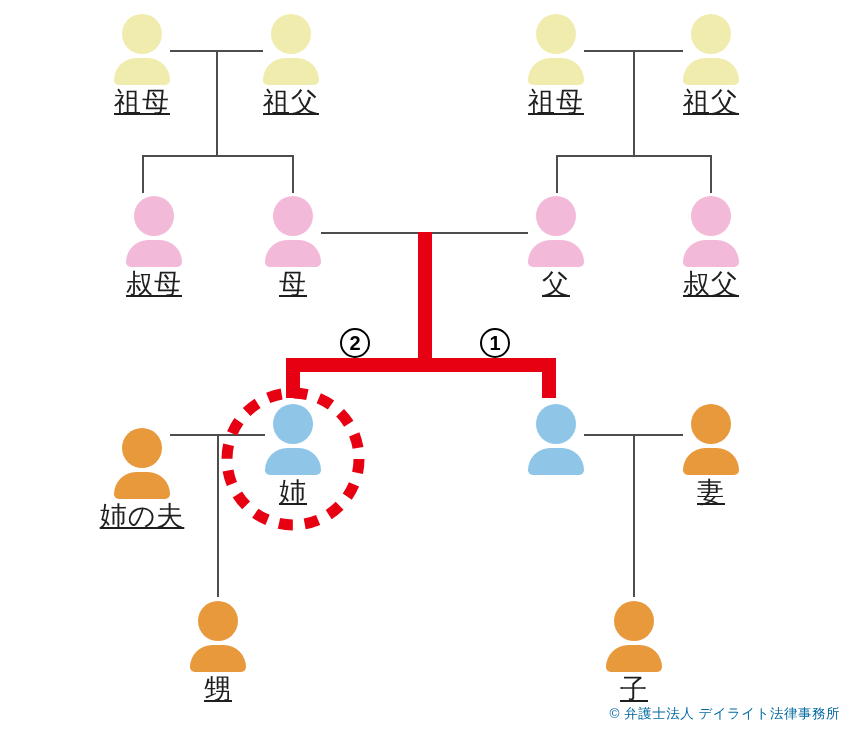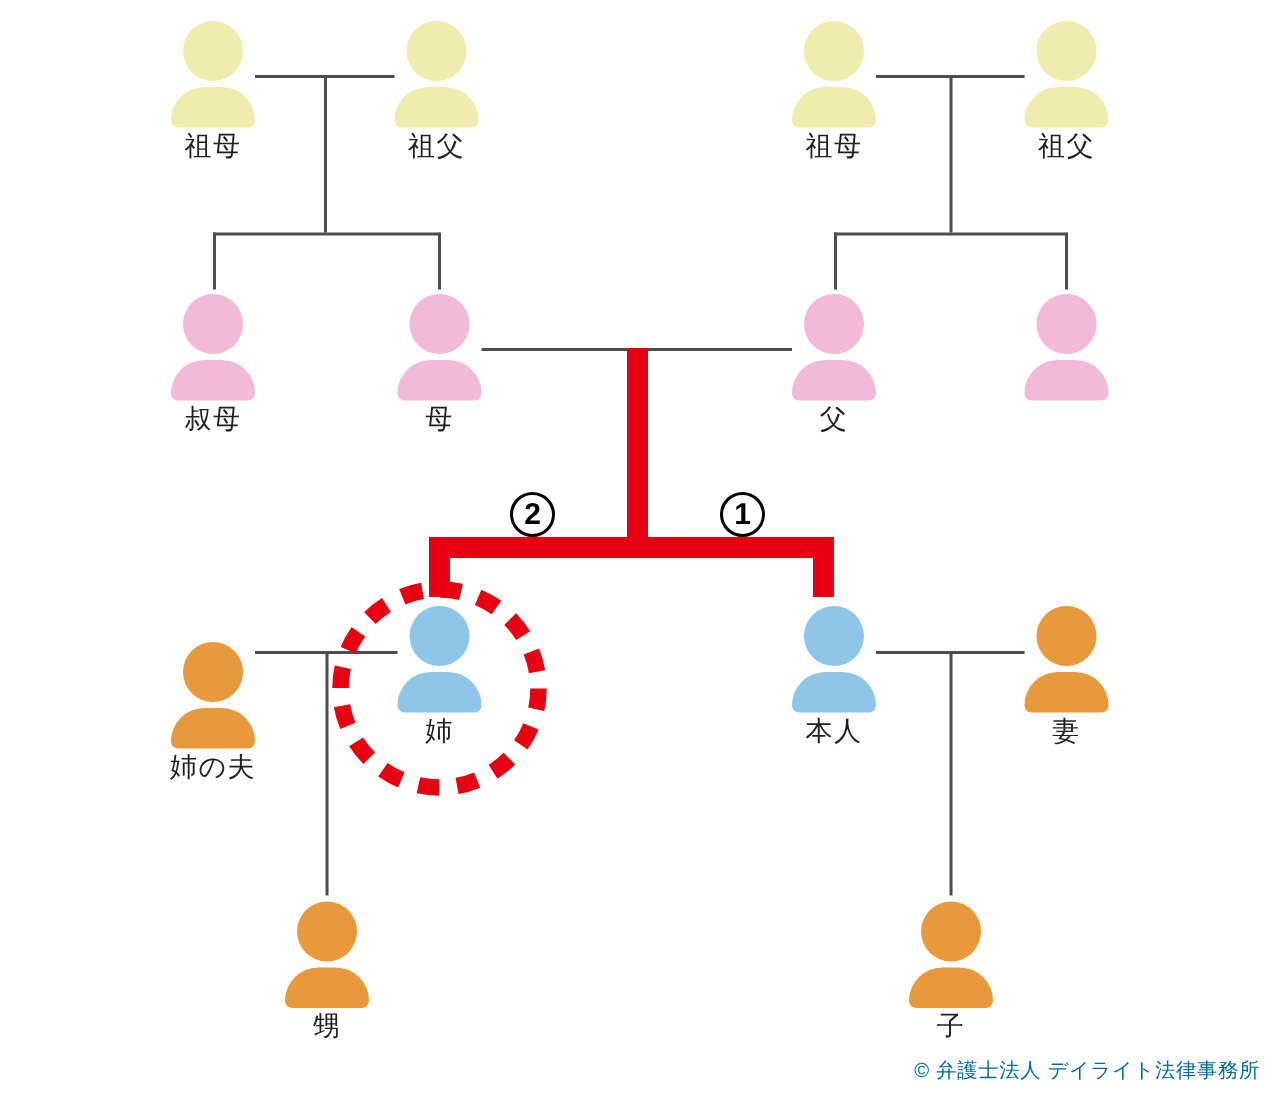--- a/index.html
+++ b/index.html
@@ -16,21 +16,21 @@
   .red-h { position:absolute; height:14px; background:var(--accent,#e60012); z-index:2; }
   
   .person { position:absolute; width:120px; margin-left:-60px; text-align:center; z-index:6; }
   .avatar { position:relative; width:56px; height:71px; margin:0 auto; }
   .head  { width:40px; height:40px; border-radius:50%; margin:0 auto; }
   .torso { width:56px; height:27px; border-radius:28px 28px 6px 6px; margin-top:4px; }
   .person[data-color="grandparent"] .head, .person[data-color="grandparent"] .torso { background:var(--grandparent,#f0ecae); }
   .person[data-color="parent"] .head,      .person[data-color="parent"] .torso      { background:var(--parent,#f3b9d8); }
   .person[data-color="self"] .head,        .person[data-color="self"] .torso        { background:var(--self,#8fc6e8); }
   .person[data-color="relative"] .head,    .person[data-color="relative"] .torso    { background:var(--relative,#e8993c); }
-  .p-label { margin-top:3px; font-size:18px; line-height:1.1; color:var(--text,#1f1f1f); white-space:nowrap; letter-spacing:1px; }
+  .p-label { margin-top:3px; font-size:27px; line-height:1.1; color:var(--text,#1f1f1f); white-space:nowrap; letter-spacing:1px;text-decoration:underline; }
   
   .marker {
     position:absolute; width:30px; height:30px; border:2.5px solid #000; border-radius:50%;
     background:#fff; display:flex; align-items:center; justify-content:center;
     font-weight:bold; font-size:20px; color:#000; z-index:5;
   }
   
   .highlight { position:absolute; z-index:4; }
   .highlight circle { stroke:var(--accent,#e60012); fill:none; }
   .copyright { position:absolute; top:705px; right:10px; font-size:13.5px; color:#0369a1; letter-spacing:0.5px; }
@@ -97,21 +97,21 @@
     <div class="p-label">祖母</div>
   </div>
   <div class="person" style="left:711px;top:14px" data-color="grandparent">
     <div class="avatar">
         <div class="head"></div>
         <div class="torso"></div>
       </div>
     <div class="p-label">祖父</div>
   </div>
 
-  <div class="person" style="left:142px;top:196px" data-color="parent">
+  <div class="person" style="left:154px;top:196px" data-color="parent">
     <div class="avatar">
         <div class="head"></div>
         <div class="torso"></div>
       </div>
     <div class="p-label">叔母</div>
   </div>
   <div class="person" style="left:293px;top:196px" data-color="parent">
     <div class="avatar">
         <div class="head"></div>
         <div class="torso"></div>
@@ -123,20 +123,21 @@
         <div class="head"></div>
         <div class="torso"></div>
       </div>
     <div class="p-label">父</div>
   </div>
   <div class="person" style="left:711px;top:196px" data-color="parent">
     <div class="avatar">
         <div class="head"></div>
         <div class="torso"></div>
       </div>
+    <div class="p-label">叔父</div>
   </div>
 
   <div class="person" style="left:142px;top:428px" data-color="relative">
     <div class="avatar">
         <div class="head"></div>
         <div class="torso"></div>
       </div>
     <div class="p-label">姉の夫</div>
   </div>
   <div class="person" style="left:293px;top:404px" data-color="self">
@@ -144,21 +145,20 @@
         <div class="head"></div>
         <div class="torso"></div>
       </div>
     <div class="p-label">姉</div>
   </div>
   <div class="person" style="left:556px;top:404px" data-color="self">
     <div class="avatar">
         <div class="head"></div>
         <div class="torso"></div>
       </div>
-    <div class="p-label">本人</div>
   </div>
   <div class="person" style="left:711px;top:404px" data-color="relative">
     <div class="avatar">
         <div class="head"></div>
         <div class="torso"></div>
       </div>
     <div class="p-label">妻</div>
   </div>
 
   <div class="person" style="left:218px;top:601px" data-color="relative">

